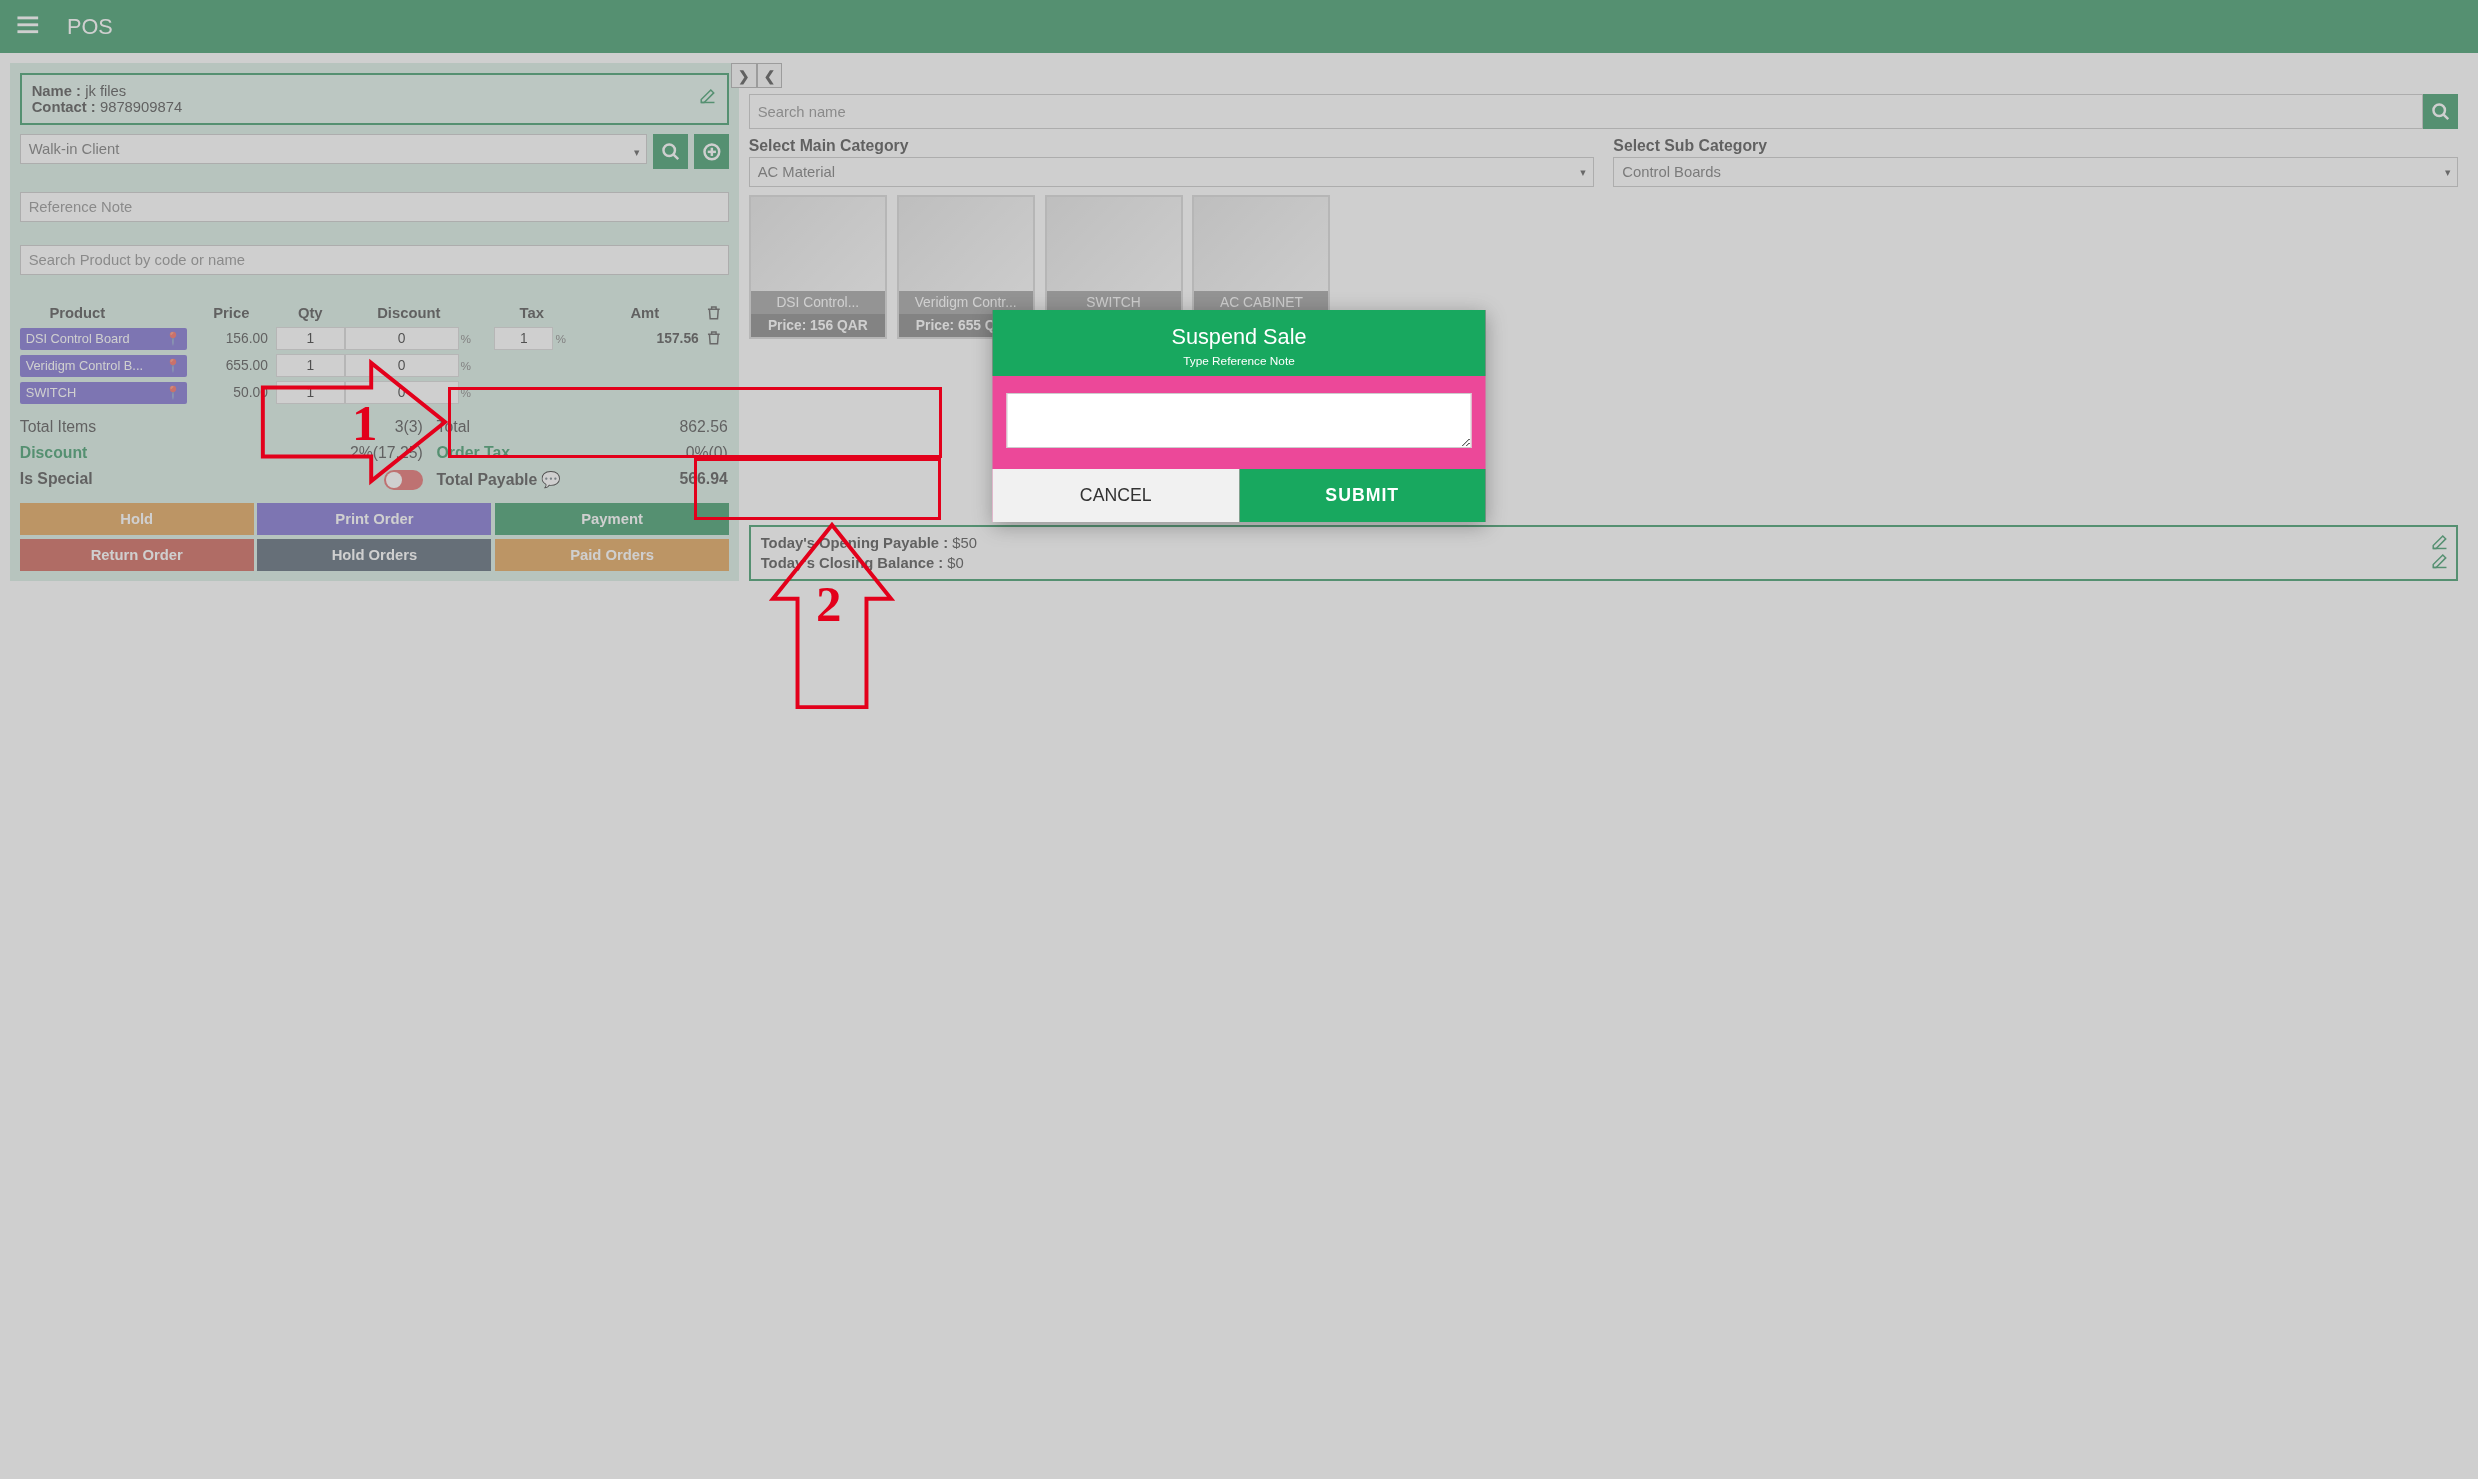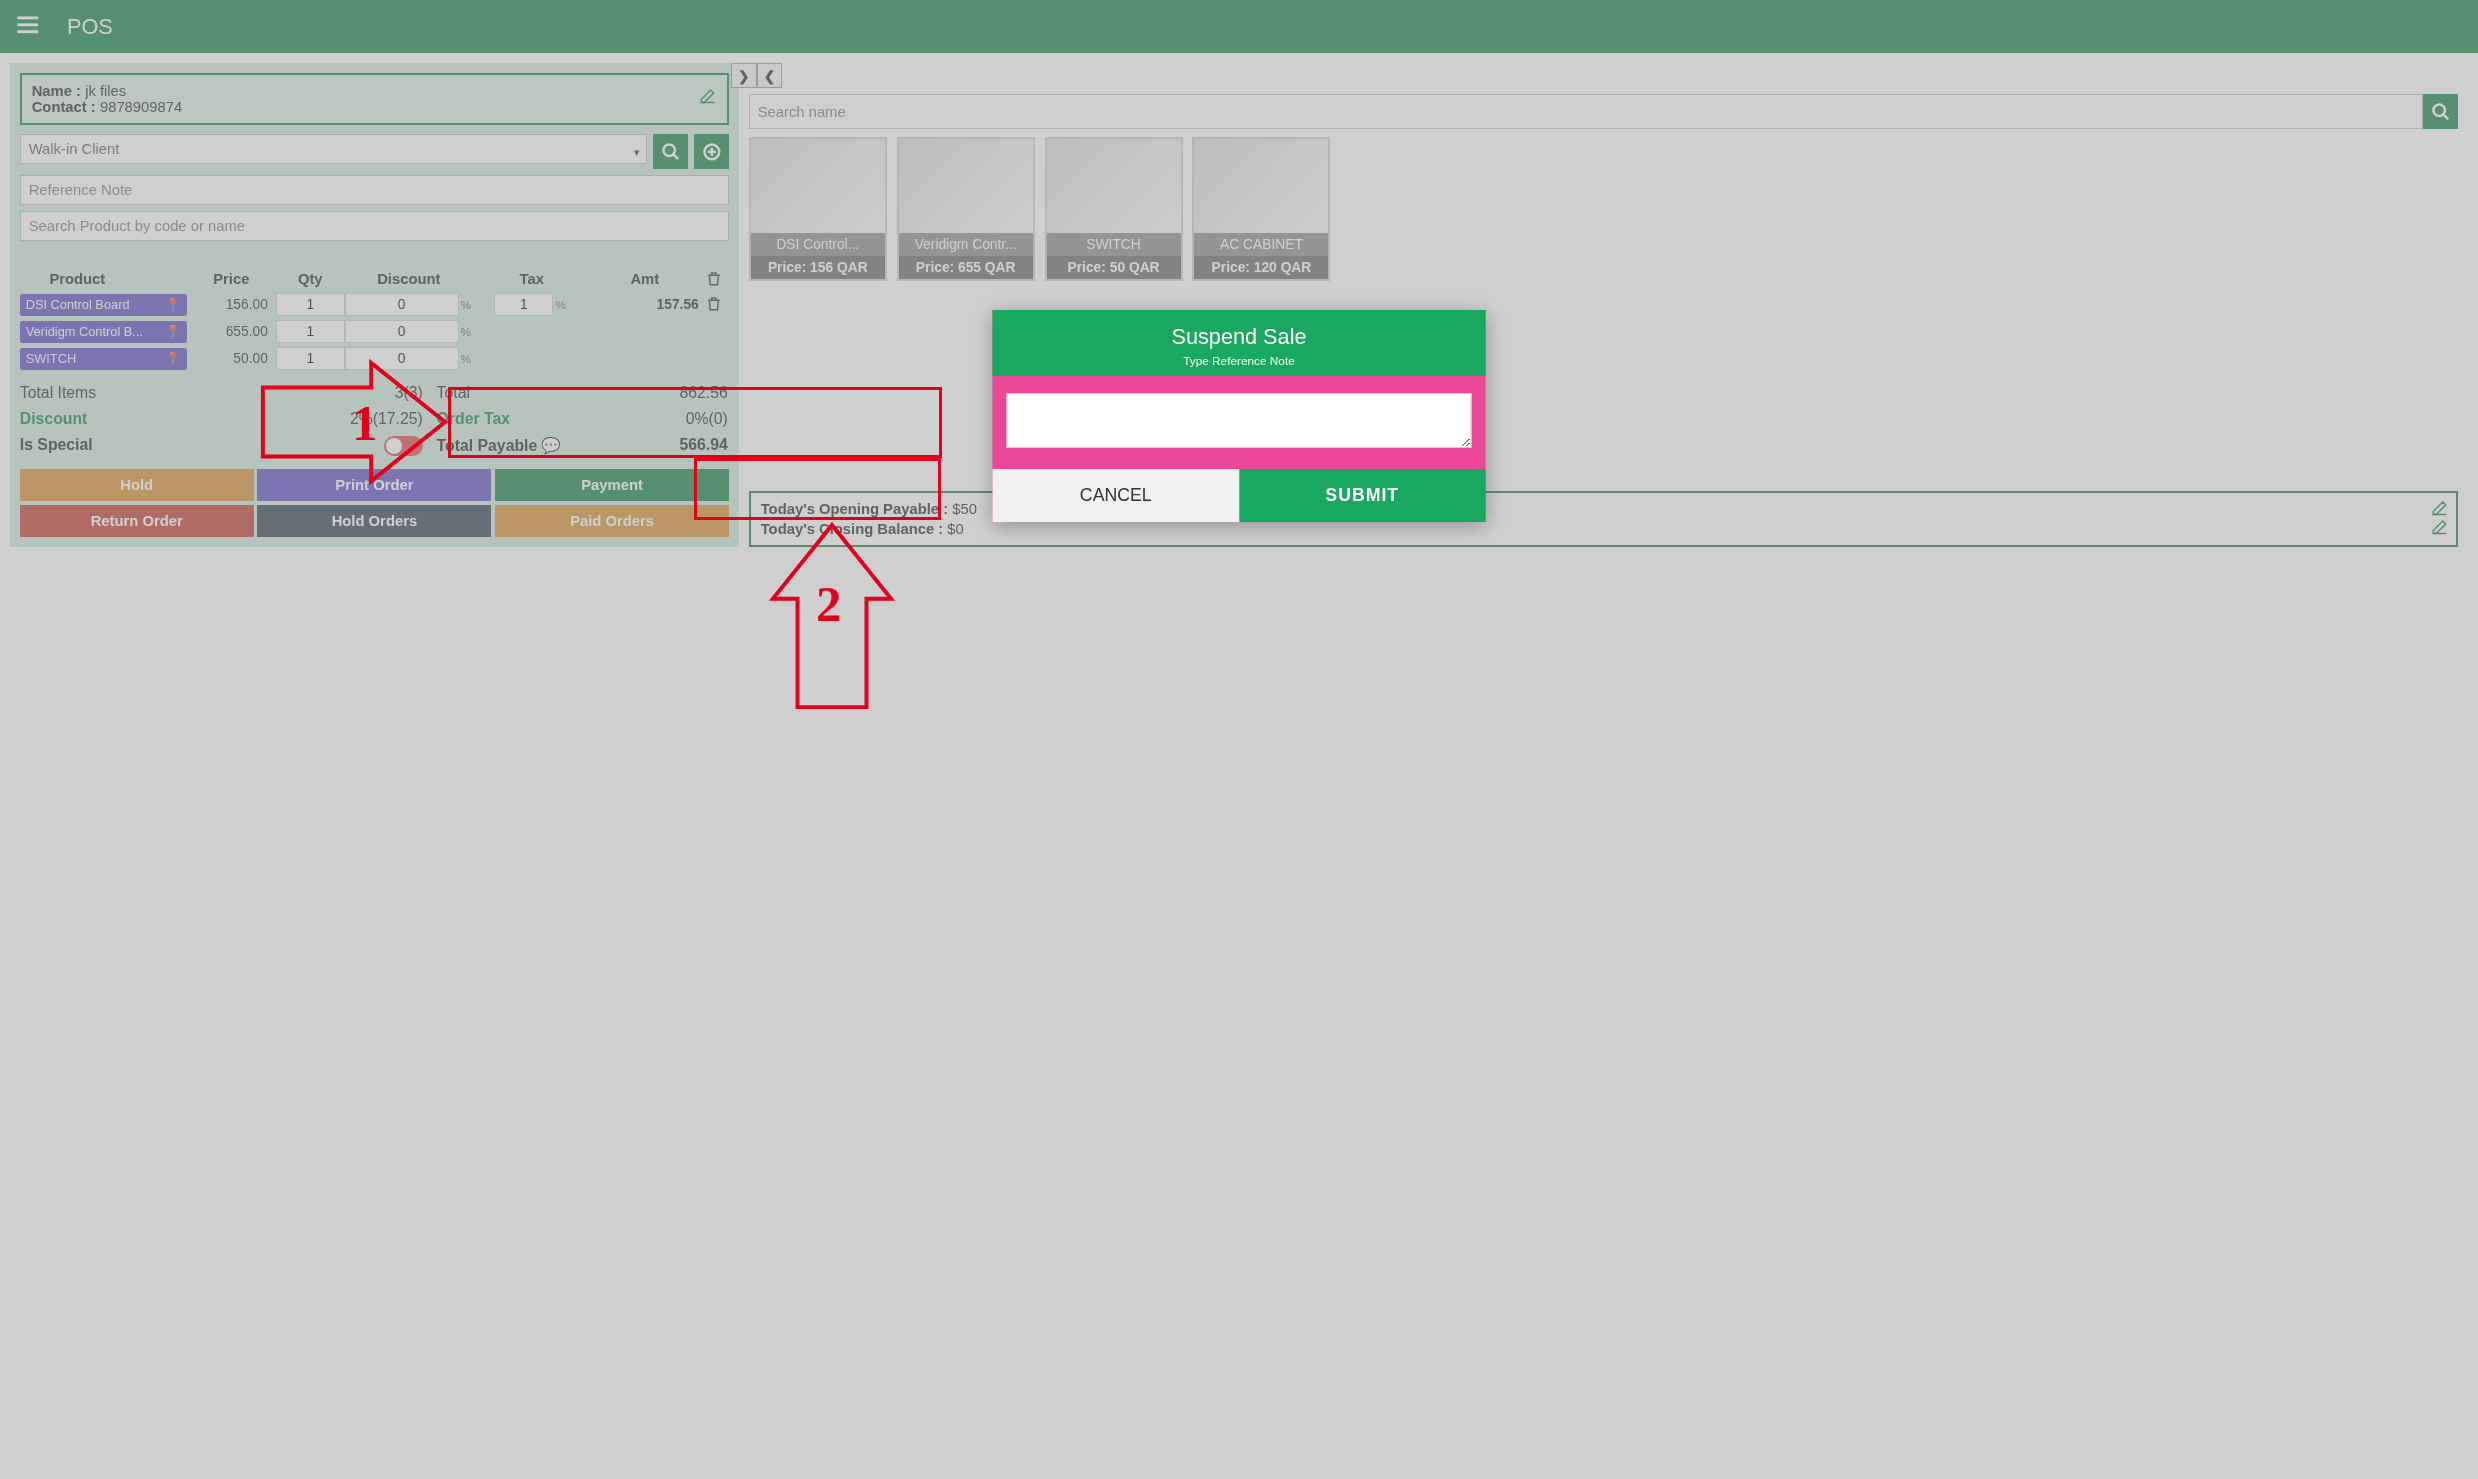--- a/index.html
+++ b/index.html
@@ -22,21 +22,21 @@
 .row { display: flex; gap: 5.9px; margin-top: 9.9px; }
 .select, .input { background: #fff; border: 1px solid #bbb; padding: 5.9px 7.9px; font-size: 14.8px; color: #555; }
 .select { appearance: none; position: relative; }
 .select-wrap { position: relative; flex: 1; }
 .select-wrap::after { content: "▾"; position: absolute; right: 7.9px; top: 50%; transform: translateY(-50%); font-size: 10.8px; color: #333; }
 .select { width: 100%; padding-right: 21.7px; }
 
 .sq-btn { width: 35px; height: 35px; background: #0a8043; color: #fff; display: flex; align-items: center; justify-content: center; cursor: pointer; }
 .sq-btn svg { width: 19.7px; height: 19.7px; }
 
-.input-full { width: 100%; background: #fff; border: 1px solid #bbb; padding: 5.9px 7.9px; font-size: 14.8px; color: #888; margin-top: 6px; }
+.input-full { width: 100%; background: #fff; border: 1px solid #bbb; padding: 5.9px 7.9px; font-size: 14.8px; color: #888; margin-top: 23px; }
 
 .grid-head { display: grid; grid-template-columns: 167px 89px 69px 128px 118px 108px 29.6px; align-items: center; padding: 3.9px 0; margin-top: 25px; font-weight: 600; font-size: 14.8px; color: #222; }
 .grid-head > div { text-align: center; }
 .grid-head > div:first-child { text-align: left; padding-left: 29.6px; }
 .trash-head { display:flex; justify-content:center; }
 
 .grid-row { display: grid; grid-template-columns: 167px 89px 69px 128px 118px 108px 29.6px; align-items: center; padding: 2px 0; }
 .prod-tag { background: #5a4bc4; color: #fff; font-size: 12.8px; padding: 3.9px 5.9px; border-radius: 2px; display: flex; align-items: center; justify-content: space-between; }
 .prod-tag .pin { font-size: 12.8px; }
 .price-cell { text-align: right; padding-right: 7.9px; }
@@ -259,20 +259,34 @@
     </div>
     <div class="search-row">
       <input placeholder="Search name" style="">
       <div class="sq-btn">
           <svg viewBox="0 0 24 24" fill="none" stroke="#fff" stroke-width="3">
             <circle cx="10" cy="10" r="7"></circle>
             <line x1="15" y1="15" x2="21" y2="21"></line>
           </svg>
         </div>
     </div>
+    <div class="cat-row">
+      <div class="cat-col">
+        <span class="cat-label">Select Main Category</span>
+        <div class="select-wrap">
+            <div class="select">AC Material</div>
+          </div>
+      </div>
+      <div class="cat-col">
+        <span class="cat-label">Select Sub Category</span>
+        <div class="select-wrap">
+            <div class="select">Control Boards</div>
+          </div>
+      </div>
+    </div>
 
     <div class="prod-grid">
       <div class="pcard">
           <div class="pimg"></div>
           <div class="pname">DSI Control...</div>
           <div class="pprice">Price: 156 QAR</div>
         </div>
       <div class="pcard">
           <div class="pimg"></div>
           <div class="pname">Veridigm Contr...</div>

